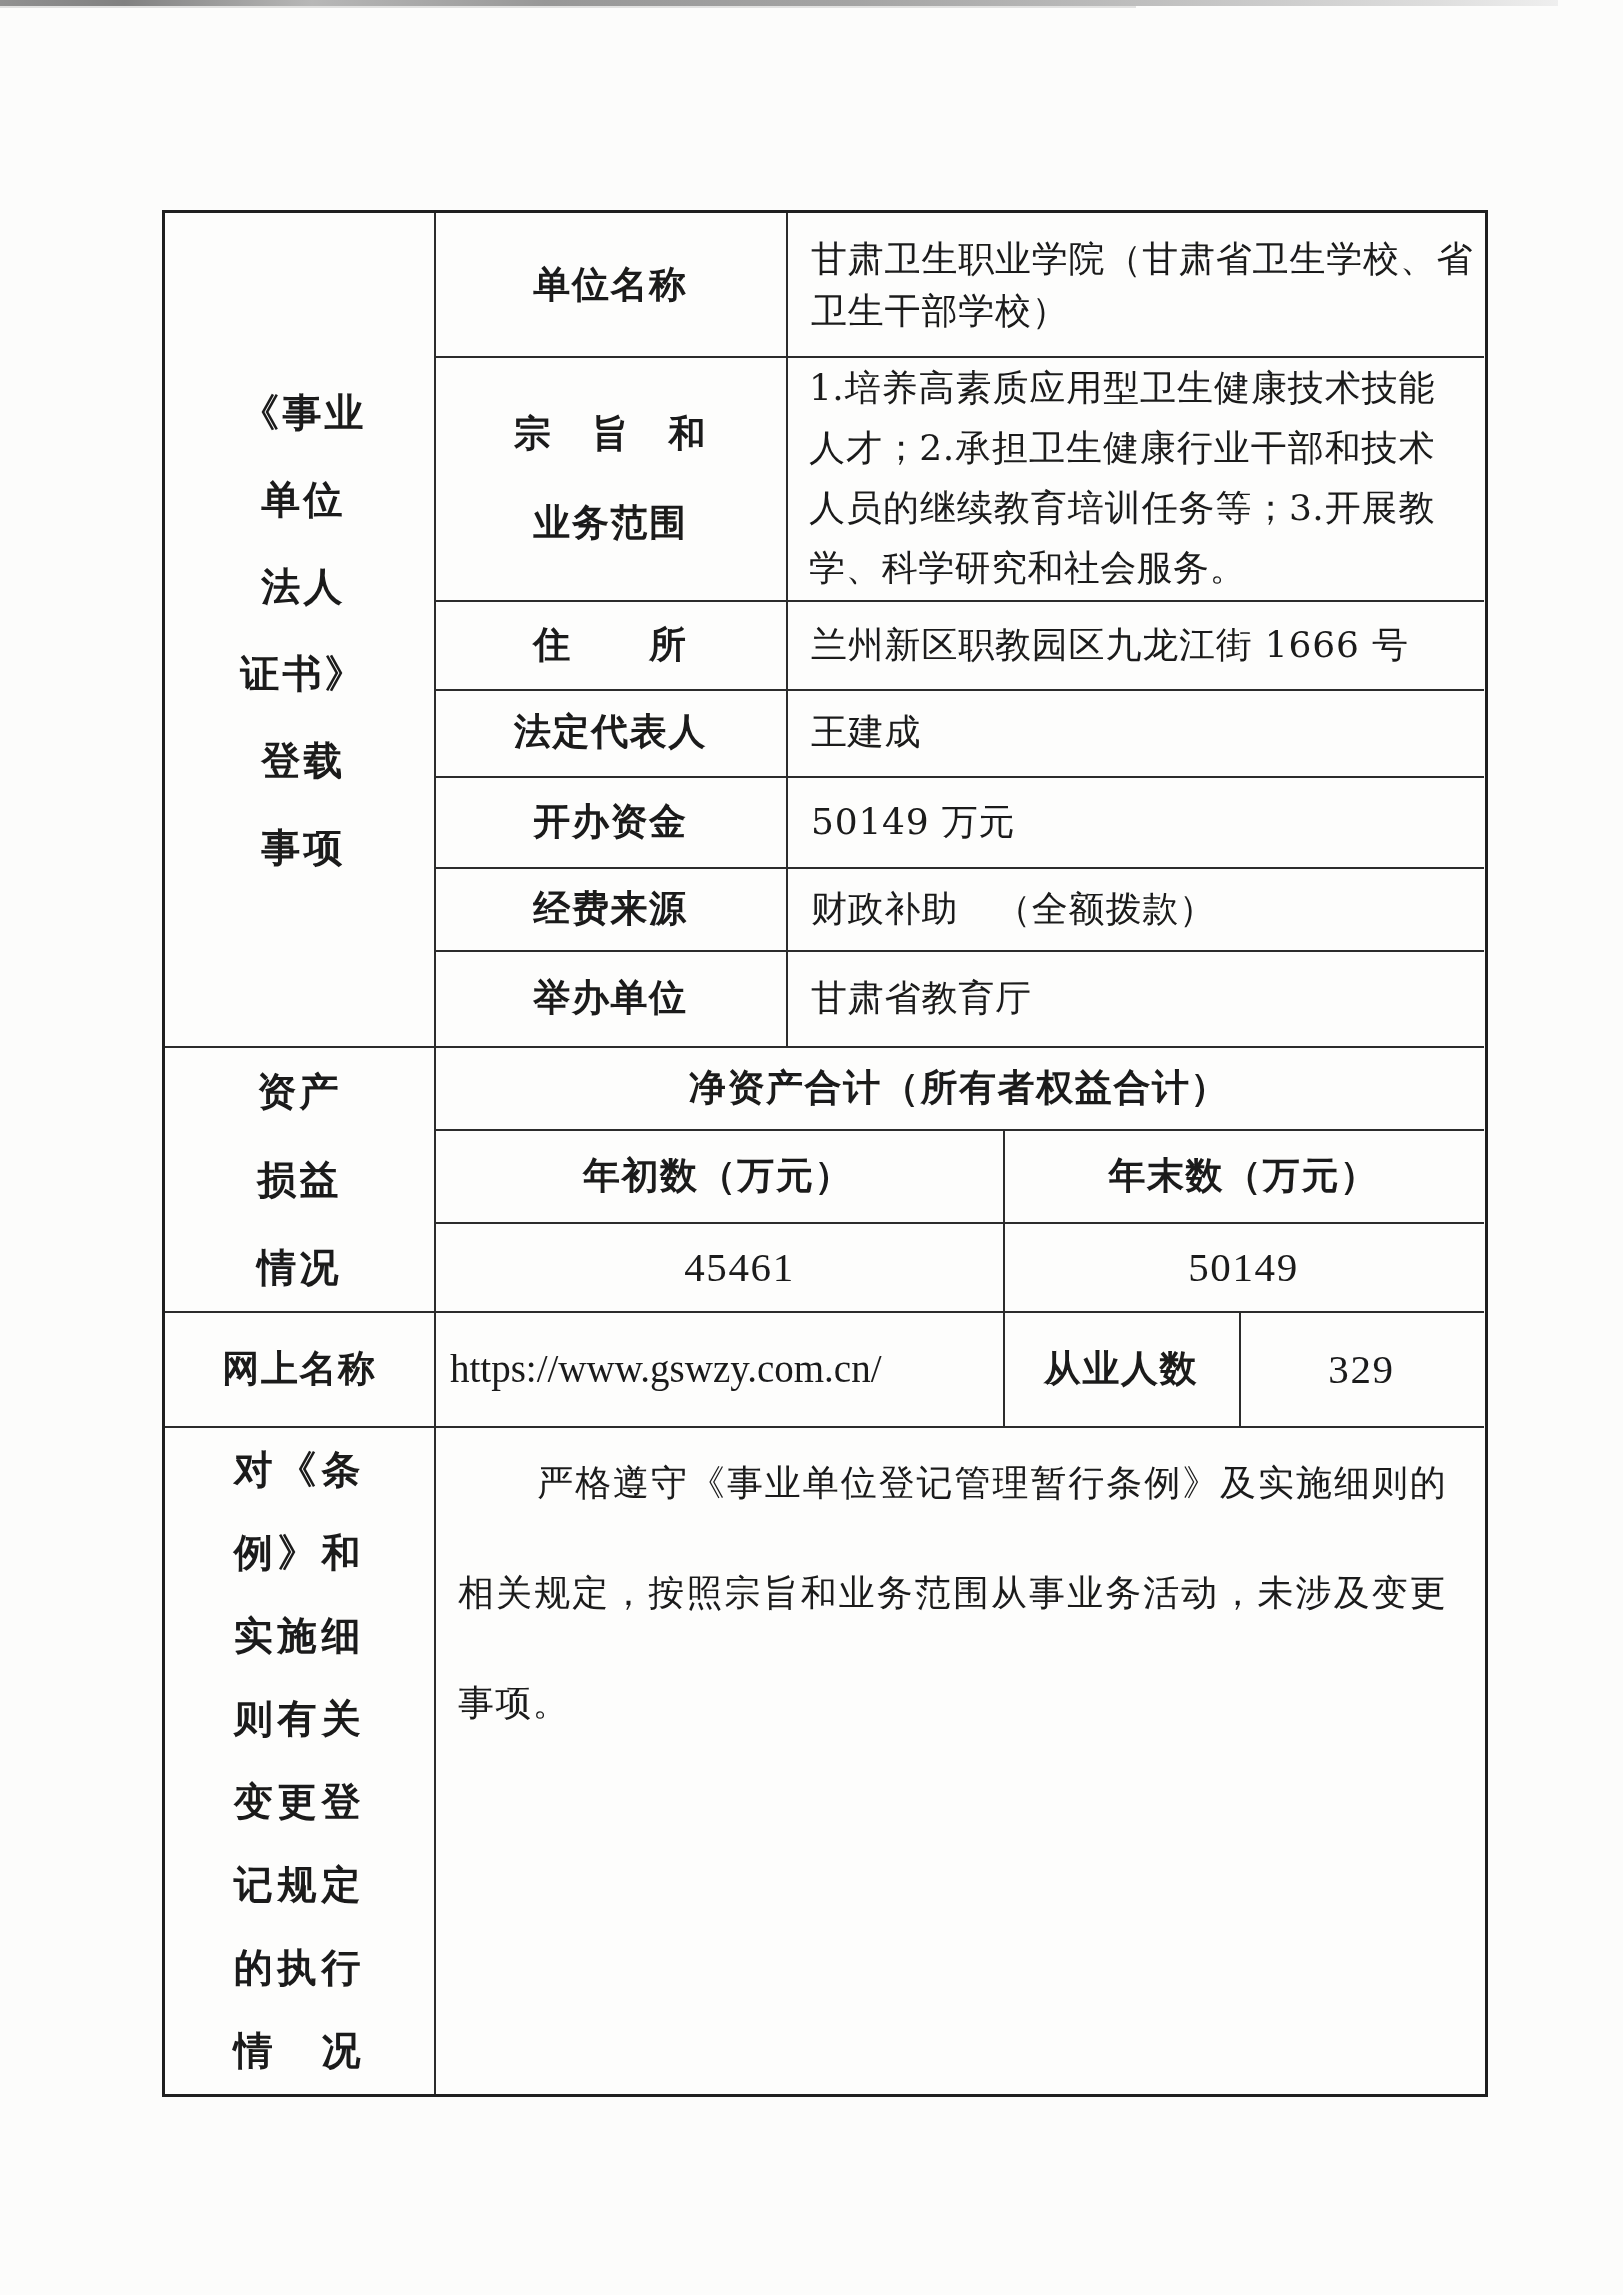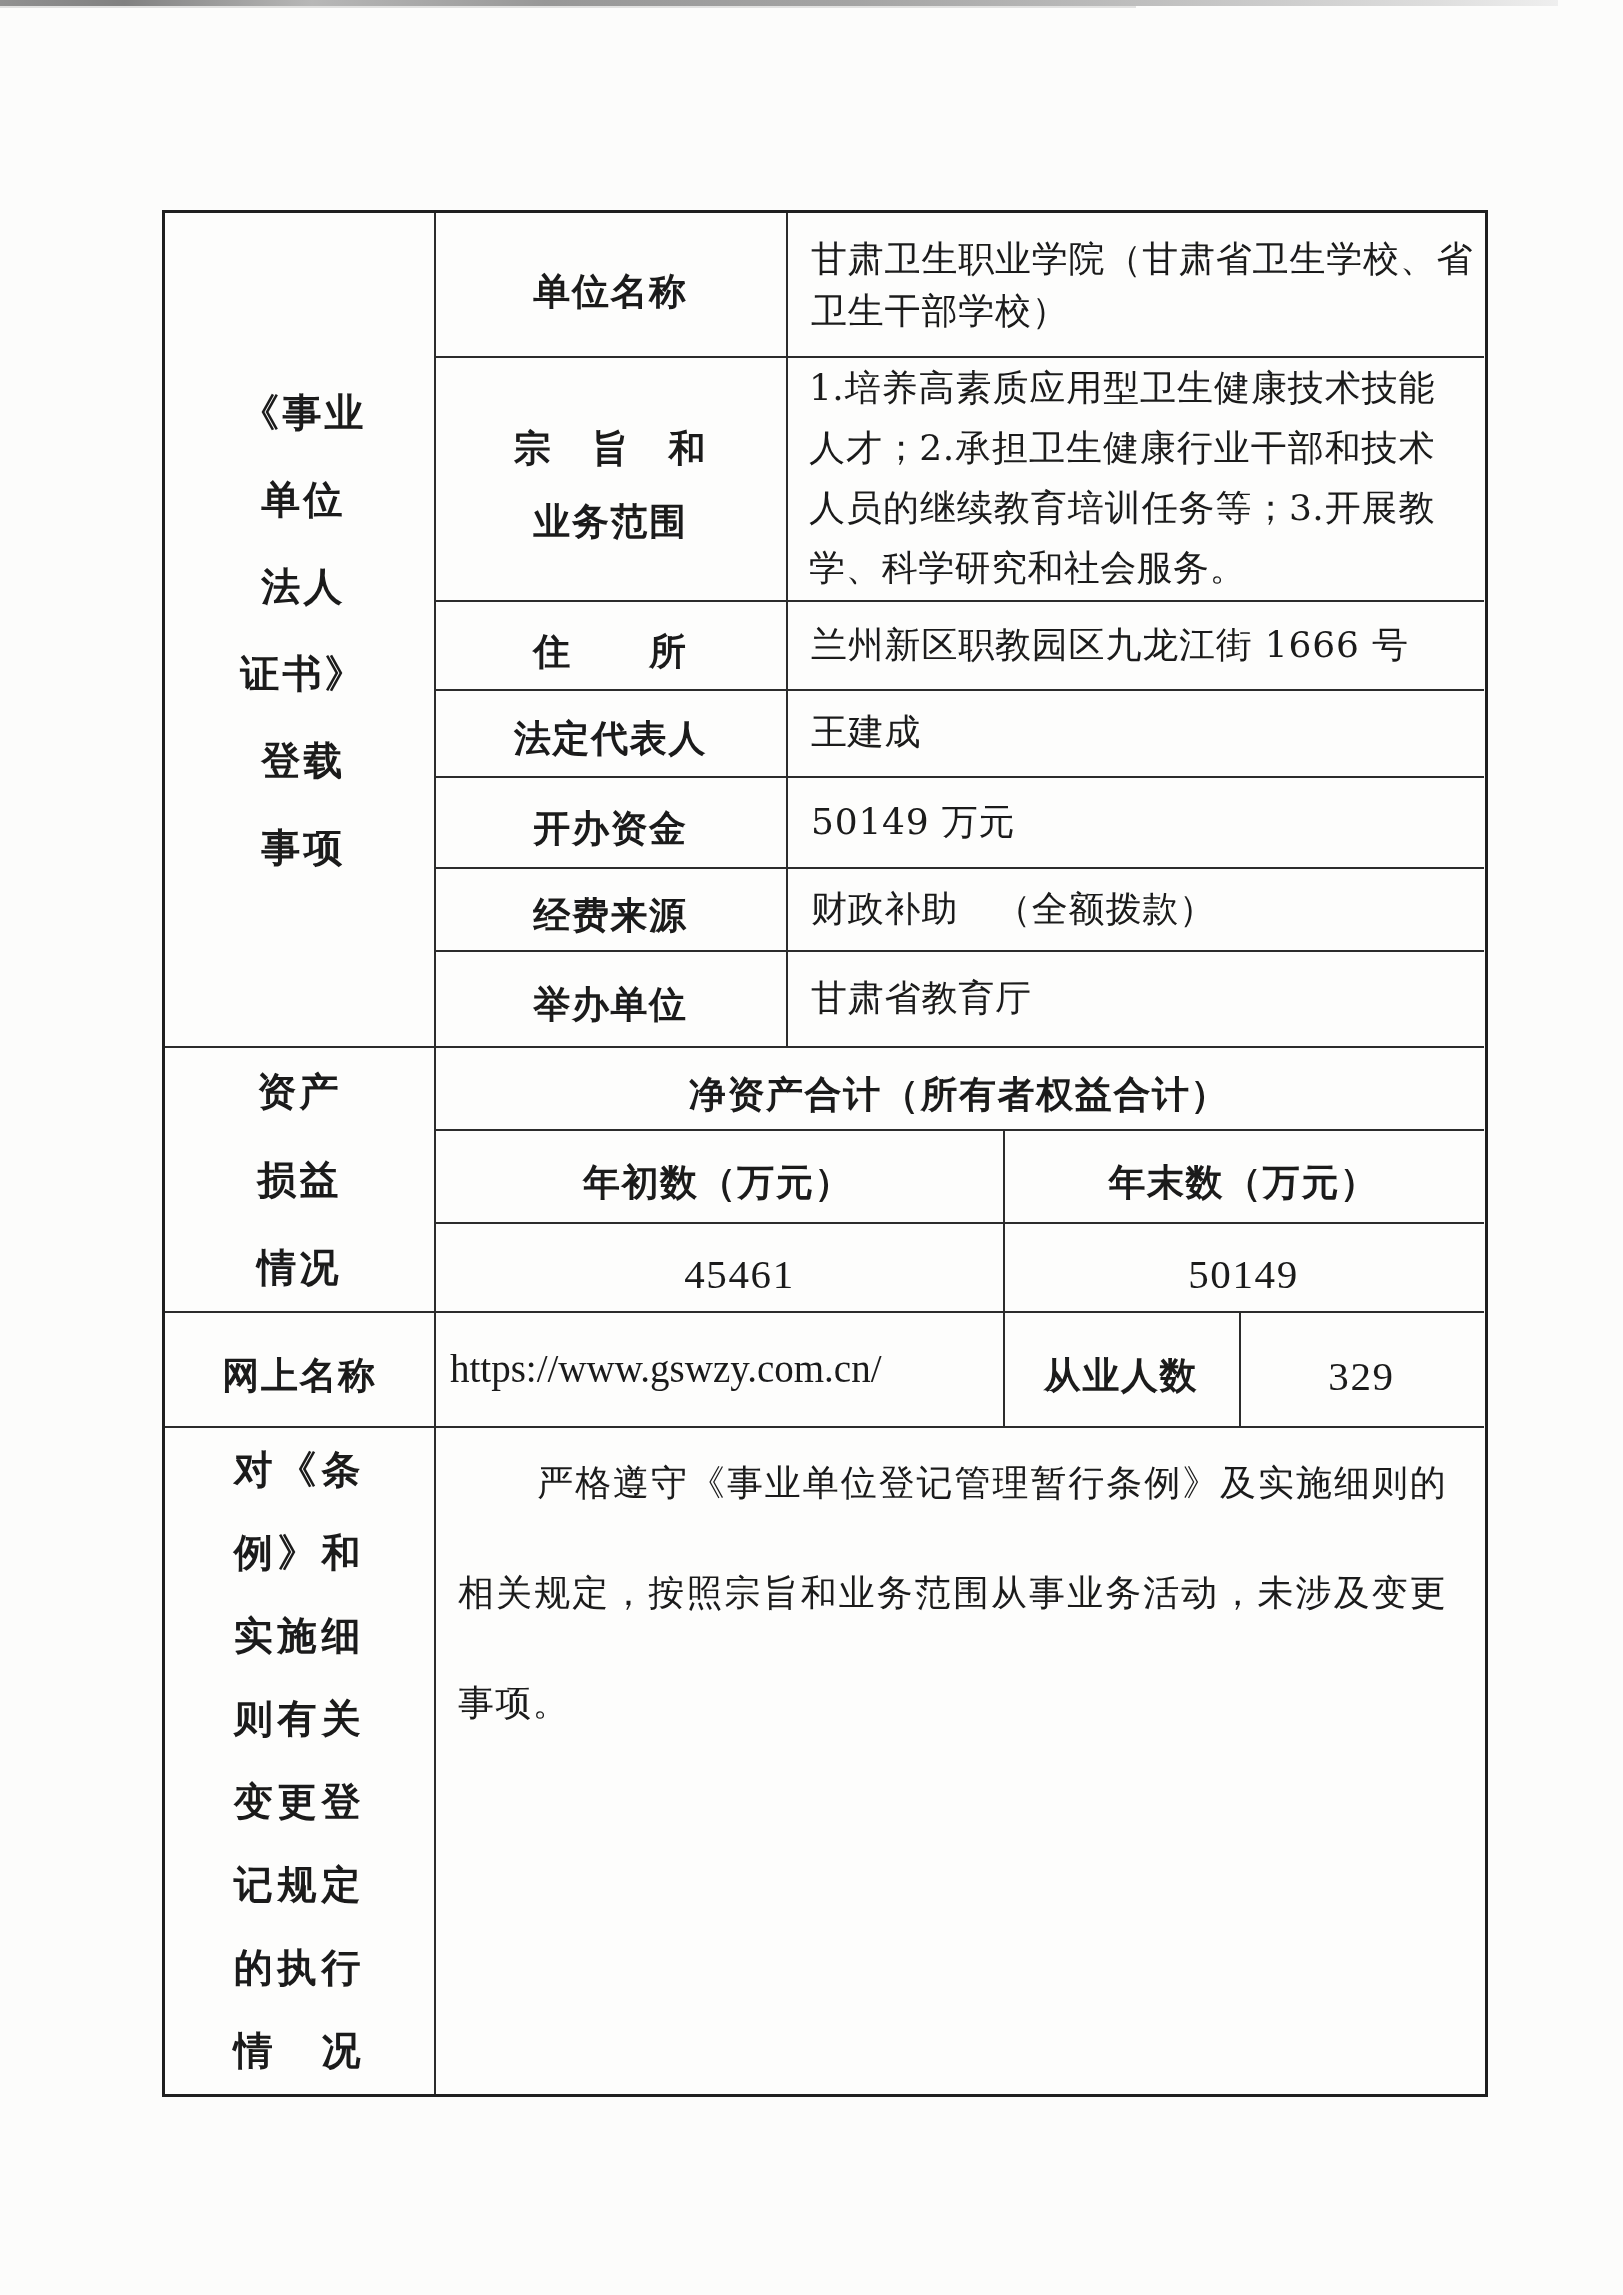--- a/index.html
+++ b/index.html
@@ -29,21 +29,21 @@
   }
   .gl{position:absolute;background:#2c2c2c;z-index:2;}
   .gl.h{height:2.4px;}
   .gl.v{width:2.4px;}
 
   .cell{
     position:absolute;display:flex;align-items:center;
     box-sizing:border-box;z-index:1;
     white-space:pre-wrap;
   }
-  .center{justify-content:center;text-align:center;margin-top:7px;}
+  .center{justify-content:center;text-align:center;}
   .side-label{
     flex-direction:column;justify-content:center;
     font-weight:bold;font-size:39px;letter-spacing:3.2px;
     text-align:center;
   }
   .lbl{font-weight:bold;font-size:37px;letter-spacing:1.6px;}
   .val{font-size:36px;padding-left:23px;line-height:52px;letter-spacing:0.8px;}
   .num{font-family:"Liberation Serif","DejaVu Serif",serif;font-size:41px;letter-spacing:1.6px;}
   .url{font-family:"Liberation Serif","DejaVu Serif",serif;font-size:39px;padding-left:16px;border-radius:15px;}
   .purpose{
@@ -83,21 +83,21 @@
     <div class="gl h" style="top:916px;left:269px;width:1050px;"></div>
     <div class="gl h" style="top:1009px;left:269px;width:1050px;"></div>
     <div class="gl h" style="top:1098px;left:0;width:1319px;"></div>
     <div class="gl h" style="top:1213px;left:0;width:1319px;"></div>
 
     <div class="cell side-label side6" style="left:4px;top:0;width:269px;height:833px;">《事业<br>单位<br>法人<br>证书》<br>登载<br>事项</div>
 
     <div class="cell lbl center" style="left:272px;top:0;width:347px;height:143px;">单位名称</div>
     <div class="cell val" style="left:623px;top:0;width:696px;height:143px;">甘肃卫生职业学院（甘肃省卫生学校、省卫生干部学校）</div>
 
-    <div class="cell lbl center" style="left:272px;top:143px;width:347px;height:244px;line-height:73px;">宗　旨　和<br>业务范围</div>
+    <div class="cell lbl center" style="left:272px;top:143px;width:347px;height:244px;line-height:89px;">宗　旨　和<br>业务范围</div>
     <div class="cell purpose" style="left:623px;top:143px;width:696px;height:244px;">1.培养高素质应用型卫生健康技术技能人才；2.承担卫生健康行业干部和技术人员的继续教育培训任务等；3.开展教学、科学研究和社会服务。</div>
 
     <div class="cell lbl center" style="left:272px;top:387px;width:347px;height:89px;">住　　所</div>
     <div class="cell val" style="left:623px;top:387px;width:696px;height:89px;">兰州新区职教园区九龙江街 1666 号</div>
 
     <div class="cell lbl center" style="left:272px;top:476px;width:347px;height:86px;">法定代表人</div>
     <div class="cell val" style="left:623px;top:476px;width:696px;height:86px;">王建成</div>
 
     <div class="cell lbl center" style="left:272px;top:563px;width:347px;height:92px;">开办资金</div>
     <div class="cell val" style="left:623px;top:563px;width:696px;height:92px;">50149 万元</div>

